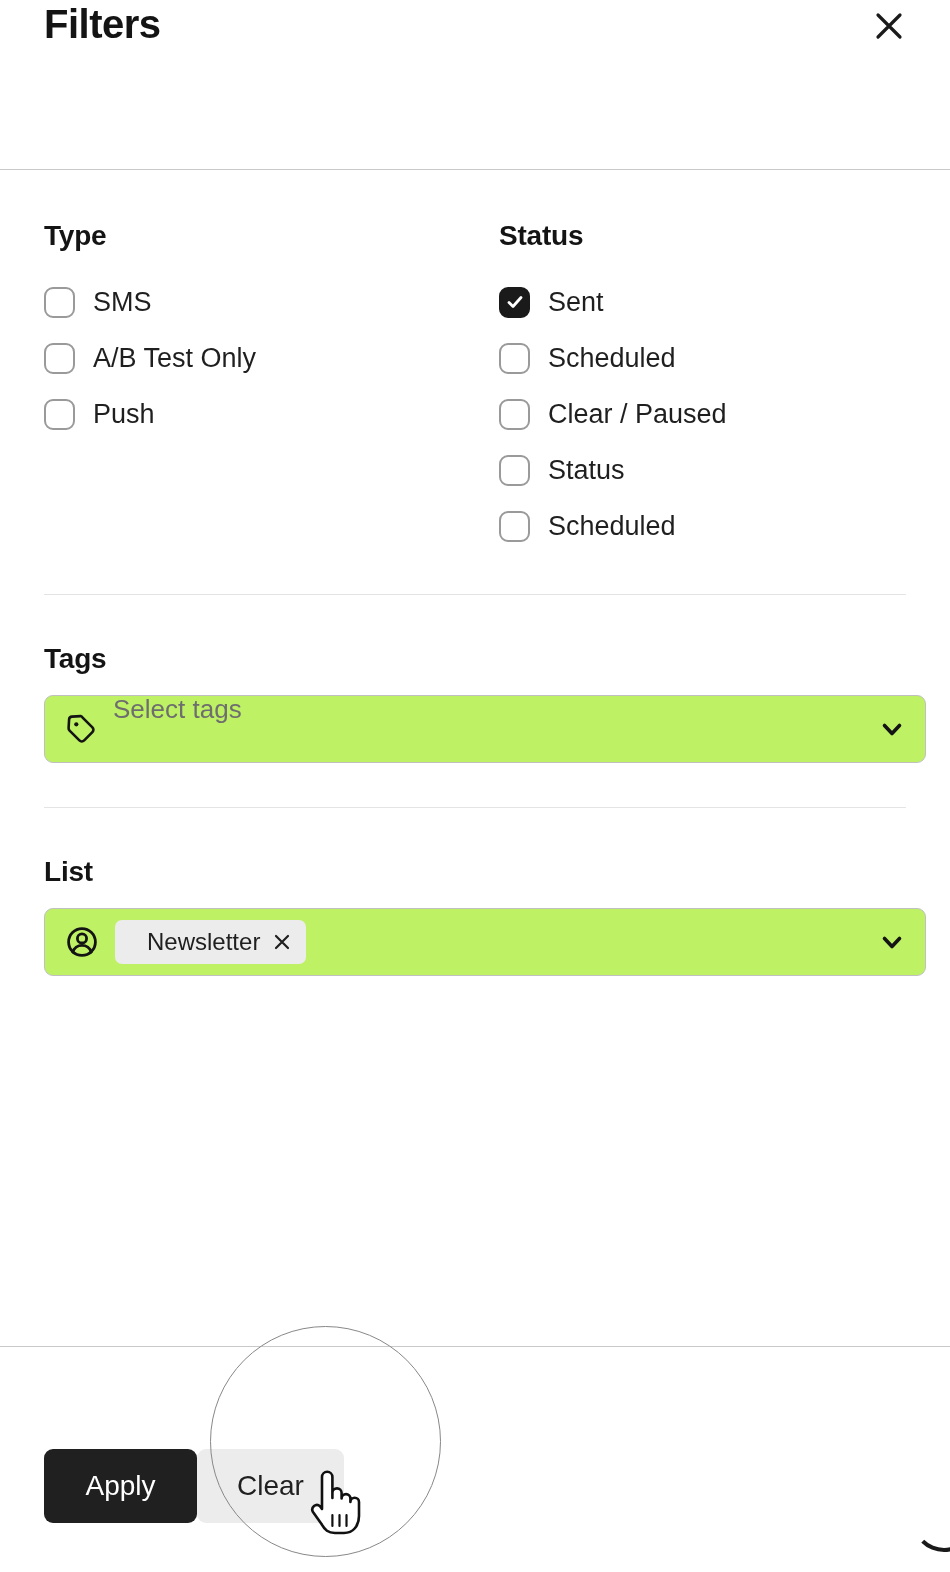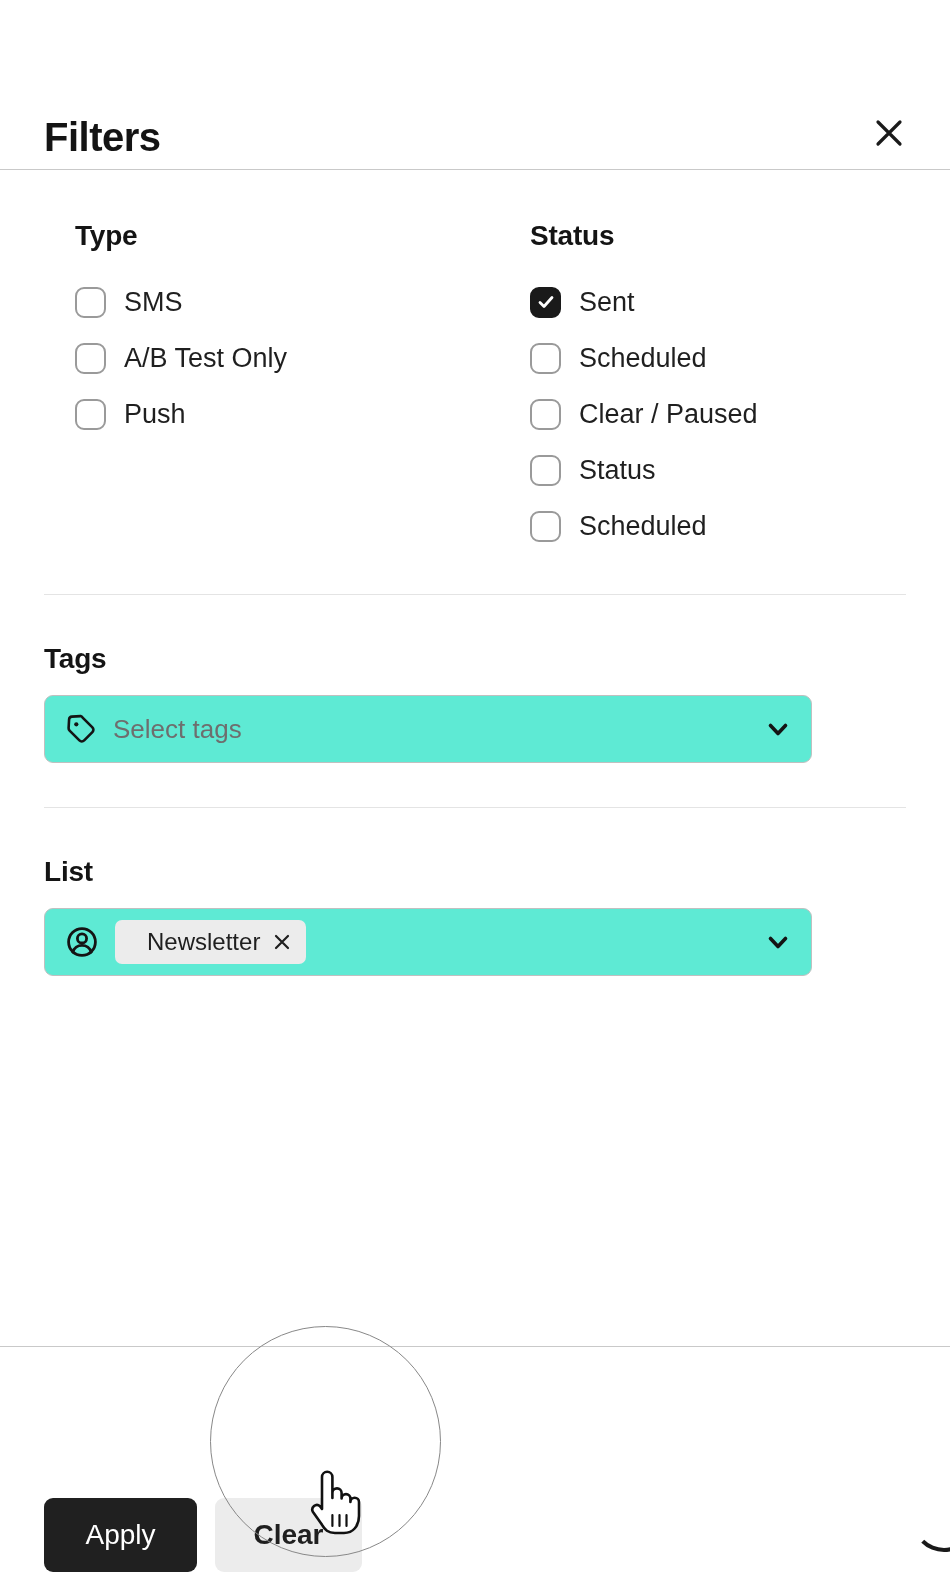--- a/index.html
+++ b/index.html
@@ -24,23 +24,23 @@
     flex-direction: column;
     position: relative;
     background: #ffffff;
   }
 
   
   .panel-header {
     height: 170px;
     flex: 0 0 170px;
     display: flex;
-    align-items: flex-end;
+    align-items: flex-start;
     justify-content: space-between;
-    padding: 12px 44px;
+    padding: 4px 44px;
     border-bottom: 1.5px solid #c9c9c9;
   }
 
   .panel-title {
     font-size: 40px;
     font-weight: bold;
     letter-spacing: -0.5px;
     color: #141414;
     line-height: 1;
   }
@@ -64,21 +64,20 @@
     overflow: hidden;
   }
 
   .section {
     padding-top: 50px;
   }
 
   .section-columns {
     display: flex;
     padding-bottom: 40px;
-    margin-left: 31px;
   }
 
   .column {
     width: 455px;
     flex: 0 0 455px;
   }
 
   .group-title {
     font-size: 28px;
     font-weight: bold;
@@ -135,27 +134,26 @@
 
   .field-label {
     font-size: 28px;
     font-weight: bold;
     color: #141414;
     margin-bottom: 20px;
     letter-spacing: -0.2px;
   }
 
   .select-control {
-    width: 768px;
+    width: 882px;
     height: 68px;
     border: 1.5px solid #c0c0c0;
     border-radius: 9px;
-    background: #5eead4;
-    display: flex;
-    align-items: center;
+    background: #bef264;
+    display: flex;
     padding: 0 18px 0 20px;
     cursor: pointer;
   }
 
   .field-icon {
     flex: 0 0 auto;
     display: flex;
     align-items: center;
     justify-content: center;
     margin-right: 16px;
@@ -202,22 +200,21 @@
     margin-left: 10px;
   }
 
   
   .panel-footer {
     flex: 0 0 auto;
     height: 226px;
     border-top: 1.5px solid #c9c9c9;
     padding: 0 44px;
     display: flex;
-    align-items: flex-end;
-    gap: 18px;
+    align-items: center;
     padding-top: 52px;
   }
 
   .btn {
     height: 74px;
     border-radius: 9px;
     font-size: 28px;
     border: none;
     cursor: pointer;
     display: inline-flex;
@@ -231,21 +228,20 @@
     color: #ffffff;
     min-width: 153px;
     padding: 0 28px;
   }
 
   .btn-secondary {
     background: #ececec;
     color: #1f1f1f;
     min-width: 147px;
     padding: 10px 28px;
-    font-weight: bold;
   }
 
   
   .focus-ring {
     position: absolute;
     left: 210px;
     top: 1326px;
     width: 231px;
     height: 231px;
     border: 1.8px solid #888888;

